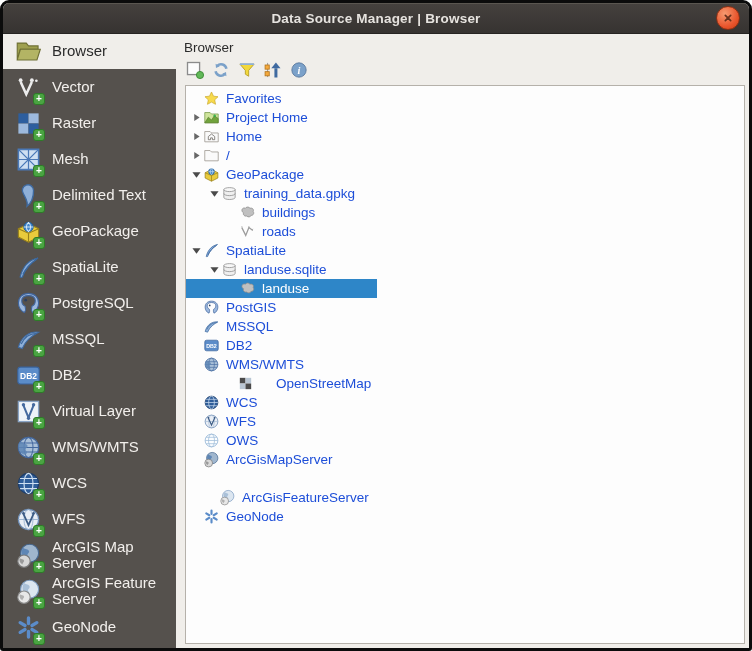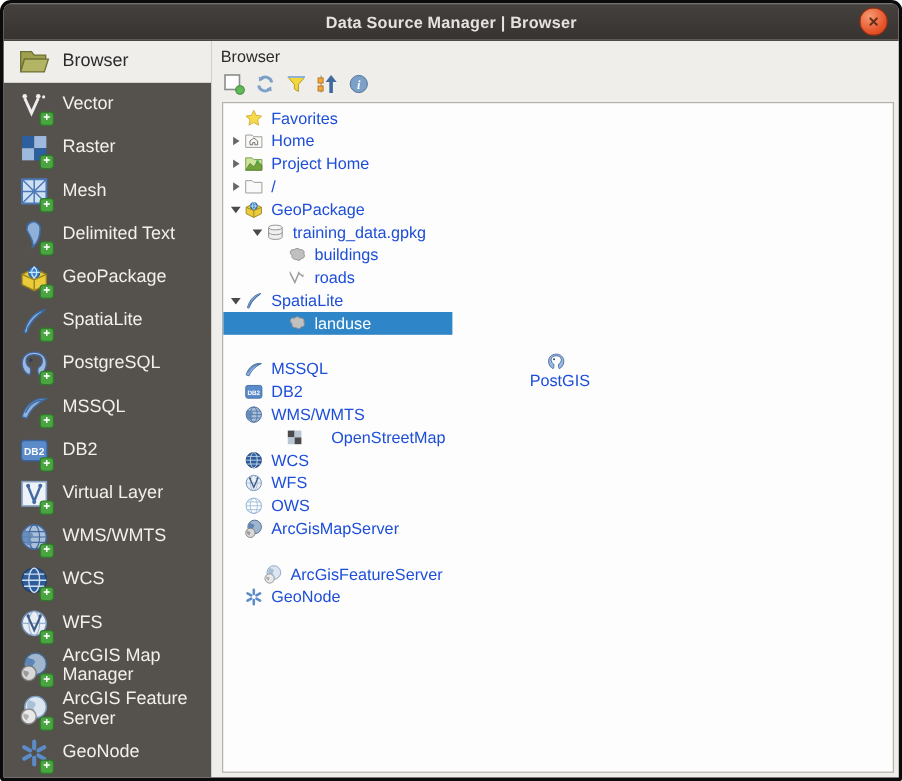--- a/index.html
+++ b/index.html
@@ -233,21 +233,21 @@
         <div class="sb-item">
           <span class="sb-icon">
             <svg viewBox="0 0 24 24">
               <circle cx="13" cy="10" r="8" fill="#9fb6ce" stroke="#46678f" stroke-width="1"></circle>
               <path d="M7 5c2 1.5 5 1 5.5 3s-2.5 2.5-1 4.5S10 16 8.5 15A8 8 0 0 1 7 5z" fill="#5e86b5"></path>
               <circle cx="8" cy="17" r="5.5" fill="#d8d8d8" stroke="#7a7a7a" stroke-width="1"></circle>
               <path d="M4 14.5c1.5 1 3.5.5 4 2s-2 2-1 3.5c-1.5-.5-2.8-2-3-3.5z" fill="#9a9a9a"></path>
             </svg>
             <span class="plus">+</span>
           </span>
-          <span class="sb-label">ArcGIS Map Manager</span>
+          <span class="sb-label">ArcGIS Map Server</span>
         </div>
         <div class="sb-item">
           <span class="sb-icon">
             <svg viewBox="0 0 24 24">
               <circle cx="13" cy="10" r="8" fill="#dce6f0" stroke="#7d9cc0" stroke-width="1"></circle>
               <path d="M8 4.5c2 1.5 4.5 1 5 3s-2.5 2.5-1 4.5-1.5 3.5-3 2.5A8 8 0 0 1 8 4.5z" fill="#a9c0d8"></path>
               <circle cx="8" cy="17" r="5.5" fill="#e8e8e8" stroke="#8a8a8a" stroke-width="1"></circle>
               <path d="M4 14.5c1.5 1 3.5.5 4 2s-2 2-1 3.5c-1.5-.5-2.8-2-3-3.5z" fill="#b0b0b0"></path>
             </svg>
             <span class="plus">+</span>
@@ -304,40 +304,40 @@
             <span class="tree-label">Favorites</span>
           </div>
           <div class="tree-row" style="padding-left: 3px;">
             <span class="arrow">
               <svg viewBox="0 0 10 10">
                 <path d="M2.5 1l6 4-6 4z" fill="#676767"></path>
               </svg>
             </span>
             <span class="tree-icon">
               <svg viewBox="0 0 24 24">
-                <path d="M2.5 5h7.5l2 2h9.5v12.5h-19z" fill="#fafafa" stroke="#9a968e" stroke-width="1.1"></path>
-                <path d="M7.5 16.5v-4.5l4.5-3.5 4.5 3.5v4.5h-3.2v-2.6h-2.6v2.6z" fill="none" stroke="#6e6a64" stroke-width="1.1"></path>
-              </svg>
-            </span>
-            <span class="tree-label">Home</span>
-          </div>
-          <div class="tree-row" style="padding-left: 3px;">
-            <span class="arrow">
-              <svg viewBox="0 0 10 10">
-                <path d="M2.5 1l6 4-6 4z" fill="#676767"></path>
-              </svg>
-            </span>
-            <span class="tree-icon">
-              <svg viewBox="0 0 24 24">
                 <path d="M2.5 5h7.5l2 2h9.5v12.5h-19z" fill="#cfe49c" stroke="#6f9440" stroke-width="1"></path>
                 <path d="M2.5 19.5l5-8 4.5 4 4-6 5.5 4v6z" fill="#71a33c" stroke="#4f7526" stroke-width="0.8"></path>
                 <circle cx="16.5" cy="9.5" r="1.4" fill="#33cc55" stroke="#2a8840" stroke-width="0.6"></circle>
               </svg>
             </span>
             <span class="tree-label">Project Home</span>
+          </div>
+          <div class="tree-row" style="padding-left: 3px;">
+            <span class="arrow">
+              <svg viewBox="0 0 10 10">
+                <path d="M2.5 1l6 4-6 4z" fill="#676767"></path>
+              </svg>
+            </span>
+            <span class="tree-icon">
+              <svg viewBox="0 0 24 24">
+                <path d="M2.5 5h7.5l2 2h9.5v12.5h-19z" fill="#fafafa" stroke="#9a968e" stroke-width="1.1"></path>
+                <path d="M7.5 16.5v-4.5l4.5-3.5 4.5 3.5v4.5h-3.2v-2.6h-2.6v2.6z" fill="none" stroke="#6e6a64" stroke-width="1.1"></path>
+              </svg>
+            </span>
+            <span class="tree-label">Home</span>
           </div>
           <div class="tree-row" style="padding-left: 3px;">
             <span class="arrow">
               <svg viewBox="0 0 10 10">
                 <path d="M2.5 1l6 4-6 4z" fill="#676767"></path>
               </svg>
             </span>
             <span class="tree-icon">
               <svg viewBox="0 0 24 24">
                 <path d="M2.5 5h7.5l2 2h9.5v12.5h-19z" fill="#fafafa" stroke="#9a968e" stroke-width="1.1"></path>
@@ -402,30 +402,45 @@
               </svg>
             </span>
             <span class="tree-icon">
               <svg viewBox="0 0 24 24">
                 <path d="M20.5 3.5C13 5 7 10.5 4.5 20.5c0 0 1.5.5 2 0C9 13 14 8 20.5 3.5z" fill="#86abd9" stroke="#3b689e" stroke-width="1"></path>
                 <path d="M19 5C14 8 10 12 7 18" fill="none" stroke="#3b689e" stroke-width="1"></path>
               </svg>
             </span>
             <span class="tree-label">SpatiaLite</span>
           </div>
+          <div class="tree-row" style="padding-left: 21px;">
+            <span class="arrow">
+              <svg viewBox="0 0 10 10">
+                <path d="M0.5 2.5h9L5 8.5z" fill="#4a4a4a"></path>
+              </svg>
+            </span>
+            <span class="tree-icon">
+              <svg viewBox="0 0 24 24">
+                <path d="M4 6.5v11c0 1.7 3.6 3 8 3s8-1.3 8-3v-11" fill="#efefef" stroke="#8c8c8c" stroke-width="1.1"></path>
+                <ellipse cx="12" cy="6.5" rx="8" ry="2.8" fill="#f7f7f7" stroke="#8c8c8c" stroke-width="1.1"></ellipse>
+                <path d="M4 12c0 1.7 3.6 3 8 3s8-1.3 8-3" fill="none" stroke="#8c8c8c" stroke-width="1.1"></path>
+              </svg>
+            </span>
+            <span class="tree-label">landuse.sqlite</span>
+          </div>
           <div class="tree-row selected" style="padding-left: 39px;">
             <span class="arrow"></span>
             <span class="tree-icon">
               <svg viewBox="0 0 24 24">
                 <path d="M4.5 10.5C3 7.5 6 4.5 9 6c1-2 5-2.5 6.5 0 3-1 6 1.5 4.5 4.5 2 2.5 0 6-3 5.5-.5 2.5-4.5 3-6 1-3 .8-6-2-4.5-4.5-1-.5-1.6-1-2-2z" fill="#c0c0c0" stroke="#8c8c8c" stroke-width="1.1"></path>
               </svg>
             </span>
             <span class="tree-label">landuse</span>
           </div>
-          <div class="tree-row" style="padding-left: 3px; flex-direction: column;">
+          <div class="tree-row" style="padding-left: 3px;">
             <span class="arrow"></span>
             <span class="tree-icon">
               <svg viewBox="0 0 24 24">
                 <path d="M12 3c5.5 0 9 3.5 9 8.5 0 4-2.5 7.5-5.5 8.5-1-1.5-1-4-.5-5.5 2-1 3-3 3-5C18 6.5 15.5 5 12 5S6 6.5 6 9.5c0 2 1 4 3 5 .5 1.5.5 4-.5 5.5C5.5 19 3 15.5 3 11.5 3 6.5 6.5 3 12 3z" fill="#9cb8de" stroke="#40659c" stroke-width="1"></path>
                 <circle cx="9.5" cy="9" r="1.2" fill="#2b3f60"></circle>
               </svg>
             </span>
             <span class="tree-label">PostGIS</span>
           </div>
           <div class="tree-row" style="padding-left: 3px;">

